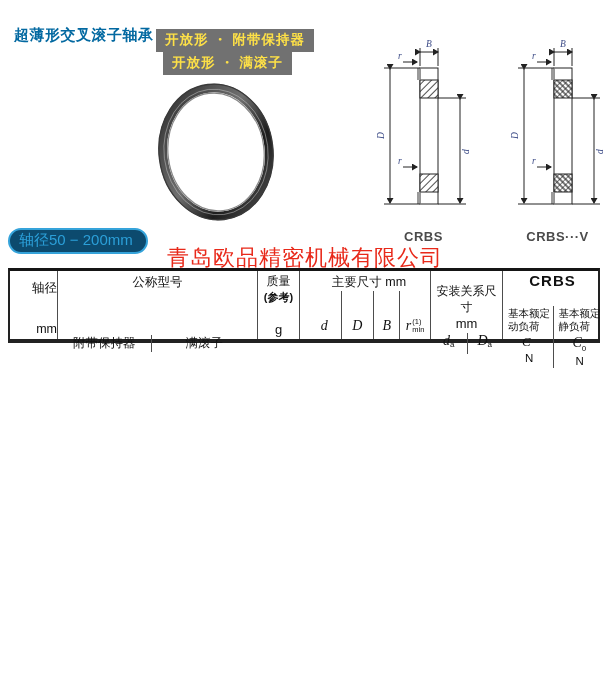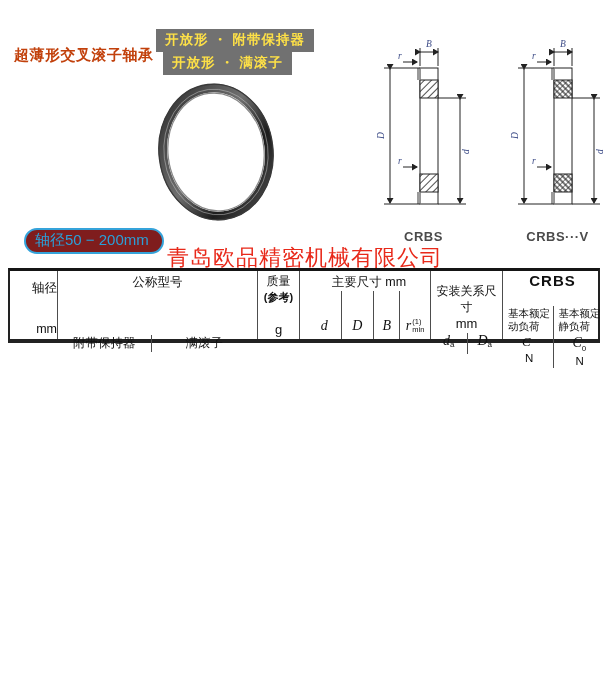--- a/index.html
+++ b/index.html
@@ -1,37 +1,37 @@
 <!DOCTYPE html>
 <html><head>
 <meta charset="utf-8">
 <style>
   * { margin:0; padding:0; box-sizing:border-box; }
   html,body { width:607px; height:699px; overflow:hidden; background:#fff;
     font-family:"Liberation Sans", sans-serif; }
   #page { position:relative; width:607px; height:699px; background:#fff; overflow:hidden; }
 
-  .title { position:absolute; left:14px; top:26px; font-size:15px; font-weight:bold; color:#c2410c; letter-spacing:.5px;margin-top:20px; }
+  .title { position:absolute; left:14px; top:26px; font-size:15px; font-weight:bold; color:#0369a1; letter-spacing:.5px; }
   .tag { position:absolute; background:#717171; color:#fde047; font-size:13.5px; font-weight:bold;
     padding:2px 9px 3px 9px; letter-spacing:1px; white-space:nowrap; }
   .tag1 { left:156px; top:29px; }
   .tag2 { left:163px; top:52px; }
 
   .photo { position:absolute; left:146px; top:78px; }
 
   .diag { position:absolute; }
   .diag1 { left:376px; top:36px; }
   .diag2 { left:510px; top:36px; }
   .diag-caption { position:absolute; width:95px; text-align:center; font-size:13px; font-weight:bold;
     color:#4b4b4b; letter-spacing:.5px; }
   .cap1 { left:376px; top:229px; }
   .cap2 { left:510px; top:229px; }
 
-  .badge { position:absolute; left:24px; top:228px; border:2px solid #35a3da; border-radius:14px;
-    color:#2b9fd8; font-size:15px; padding:1px 13px 2px 9px; background:#7f1d1d; white-space:nowrap; }
+  .badge { position:absolute; left:8px; top:228px; border:2px solid #35a3da; border-radius:14px;
+    color:#2b9fd8; font-size:15px; padding:1px 13px 2px 9px; background:#0c4a6e; white-space:nowrap; }
 
   .watermark { position:absolute; left:167px; top:243px; font-size:22px; color:#e8291a;
     white-space:nowrap; z-index:6; letter-spacing:1px; }
 
   
   .tbl { position:absolute; left:8px; top:268px; width:592px; background:#fff;
     border:2px solid #222; border-top:3px solid #151515; z-index:2; }
   .thead { display:flex; height:70px; border-bottom:2px solid #222; background:#fff; color:#111; }
   .hg { flex:none; display:flex; flex-direction:column; }
   .hg + .hg { border-left:1px solid #4d4d4d; }

